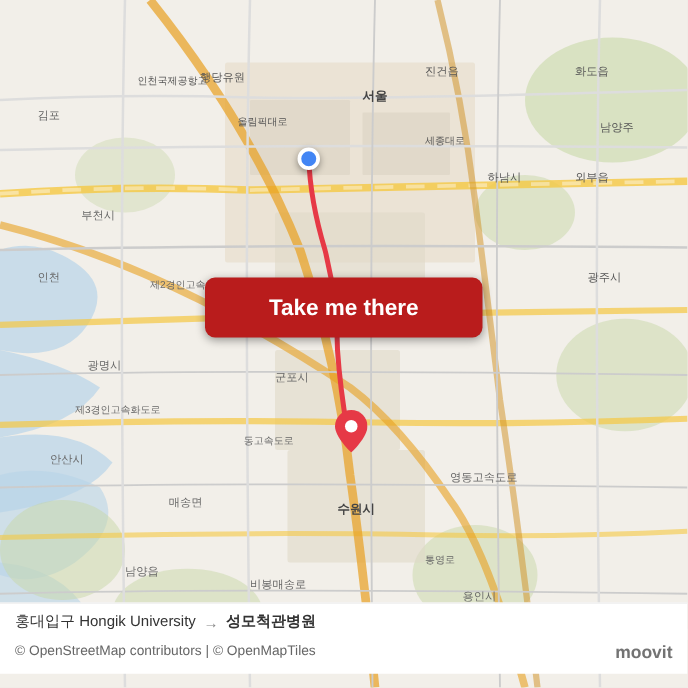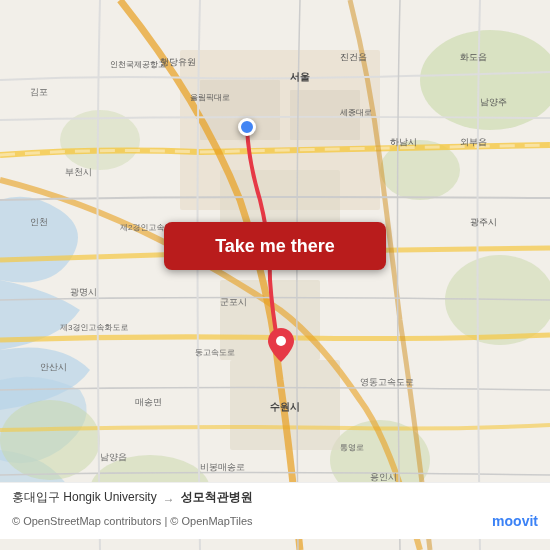--- a/index.html
+++ b/index.html
@@ -93,21 +93,21 @@
 
     #attribution-text {
       flex: 1;
       font-size: 11px;
       color: #666;
     }
 
     #moovit-logo {
       font-size: 14px;
       font-weight: bold;
-      color: #3b82f6;
+      color: #737373;
     }
   </style>
 </head>
 <body>
 
 <div id="map-container">
 
   <svg id="map-bg" viewBox="0 0 550 550" xmlns="http://www.w3.org/2000/svg">
 
     <rect width="550" height="550" fill="#f2efe9"></rect>

